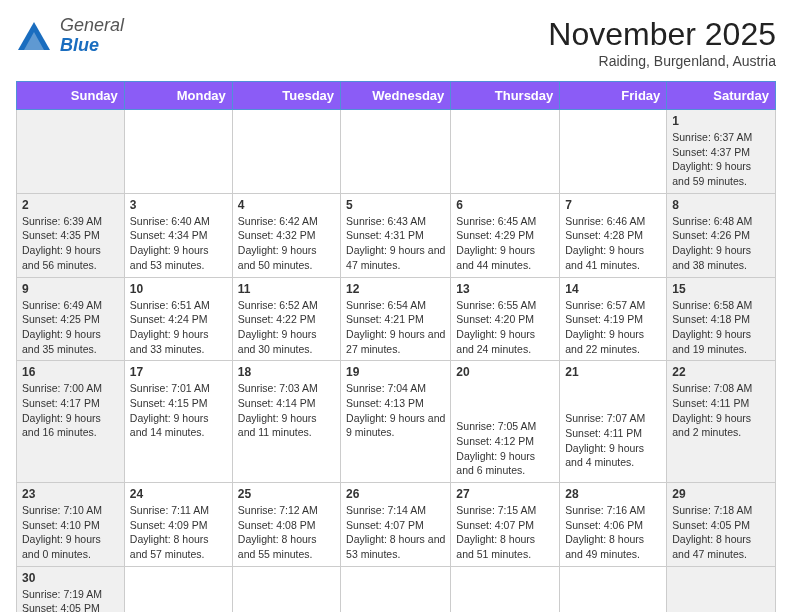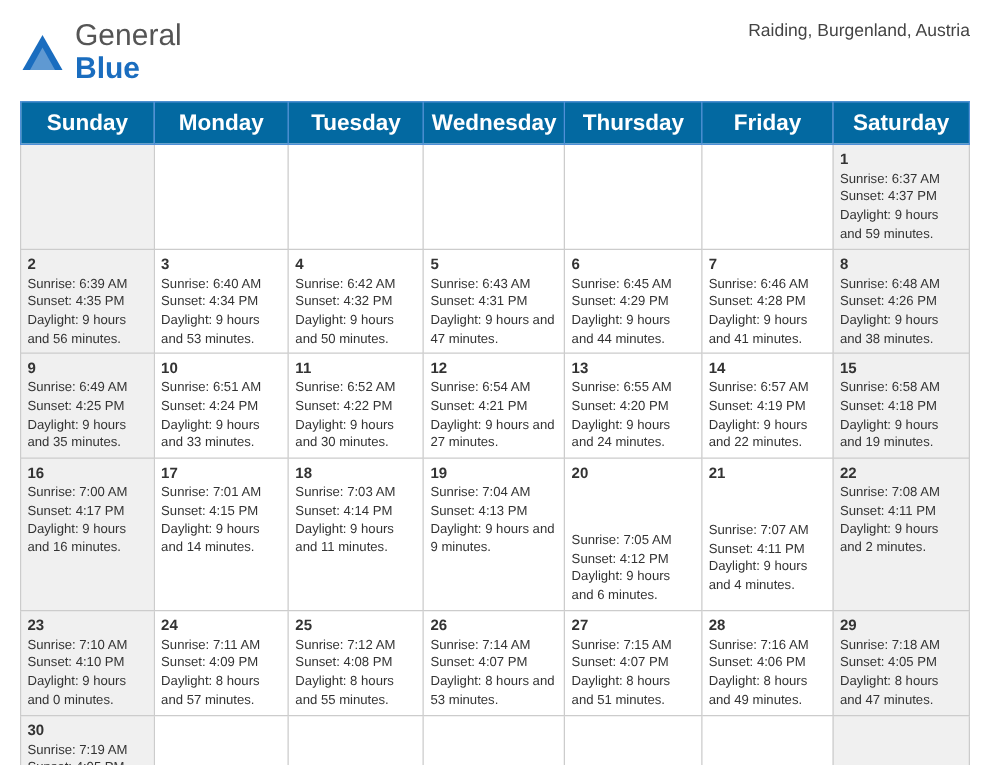--- a/index.html
+++ b/index.html
@@ -15,23 +15,24 @@
       justify-content: space-between;
       align-items: flex-start;
       margin-bottom: 12px;
     }
     .logo-area {
       display: flex;
       align-items: center;
       gap: 4px;
     }
     .logo-text {
-      font-size: 24px;
+      font-size: 18px;
       color: #555;
       line-height: 1.1;
+      font-style: italic;
     }
     .logo-text span {
       display: block;
     }
     .logo-blue { color: #1a6dbf; font-weight: bold; }
     .logo-icon {
       display: flex;
       flex-direction: column;
       align-items: center;
       margin-right: 4px;
@@ -47,25 +48,25 @@
     .subtitle {
       font-size: 14px;
       color: #444;
     }
     .calendar-table {
       width: 100%;
       border-collapse: collapse;
       border: 1px solid #ccc;
     }
     .calendar-table th {
-      background-color: #0369a1;
+      background-color: #8b5cf6;
       color: #fff;
-      text-align: center;
+      text-align: right;
       padding: 6px 6px;
-      font-size: 18px;
+      font-size: 13px;
       font-weight: bold;
       border: 1px solid #5090d8;
     }
     .calendar-table td {
       vertical-align: top;
       border: 1px solid #ccc;
       padding: 4px 5px;
       width: 113px;
       min-height: 70px;
       font-size: 10.5px;
@@ -101,20 +102,21 @@
         <polygon points="18,4 34,32 2,32" fill="#1a6dbf"></polygon>
         <polygon points="18,14 28,32 8,32" fill="#fff" opacity="0.3"></polygon>
       </svg>
     </div>
     <div class="logo-text">
       <span>General</span>
       <span class="logo-blue">Blue</span>
     </div>
   </div>
   <div class="title-area">
+    <div class="month-title">November 2025</div>
     <div class="subtitle">Raiding, Burgenland, Austria</div>
   </div>
 </div>
 
 <table class="calendar-table">
   <thead>
     <tr>
     <th>Sunday</th>
         <th>Monday</th>
         <th>Tuesday</th>

